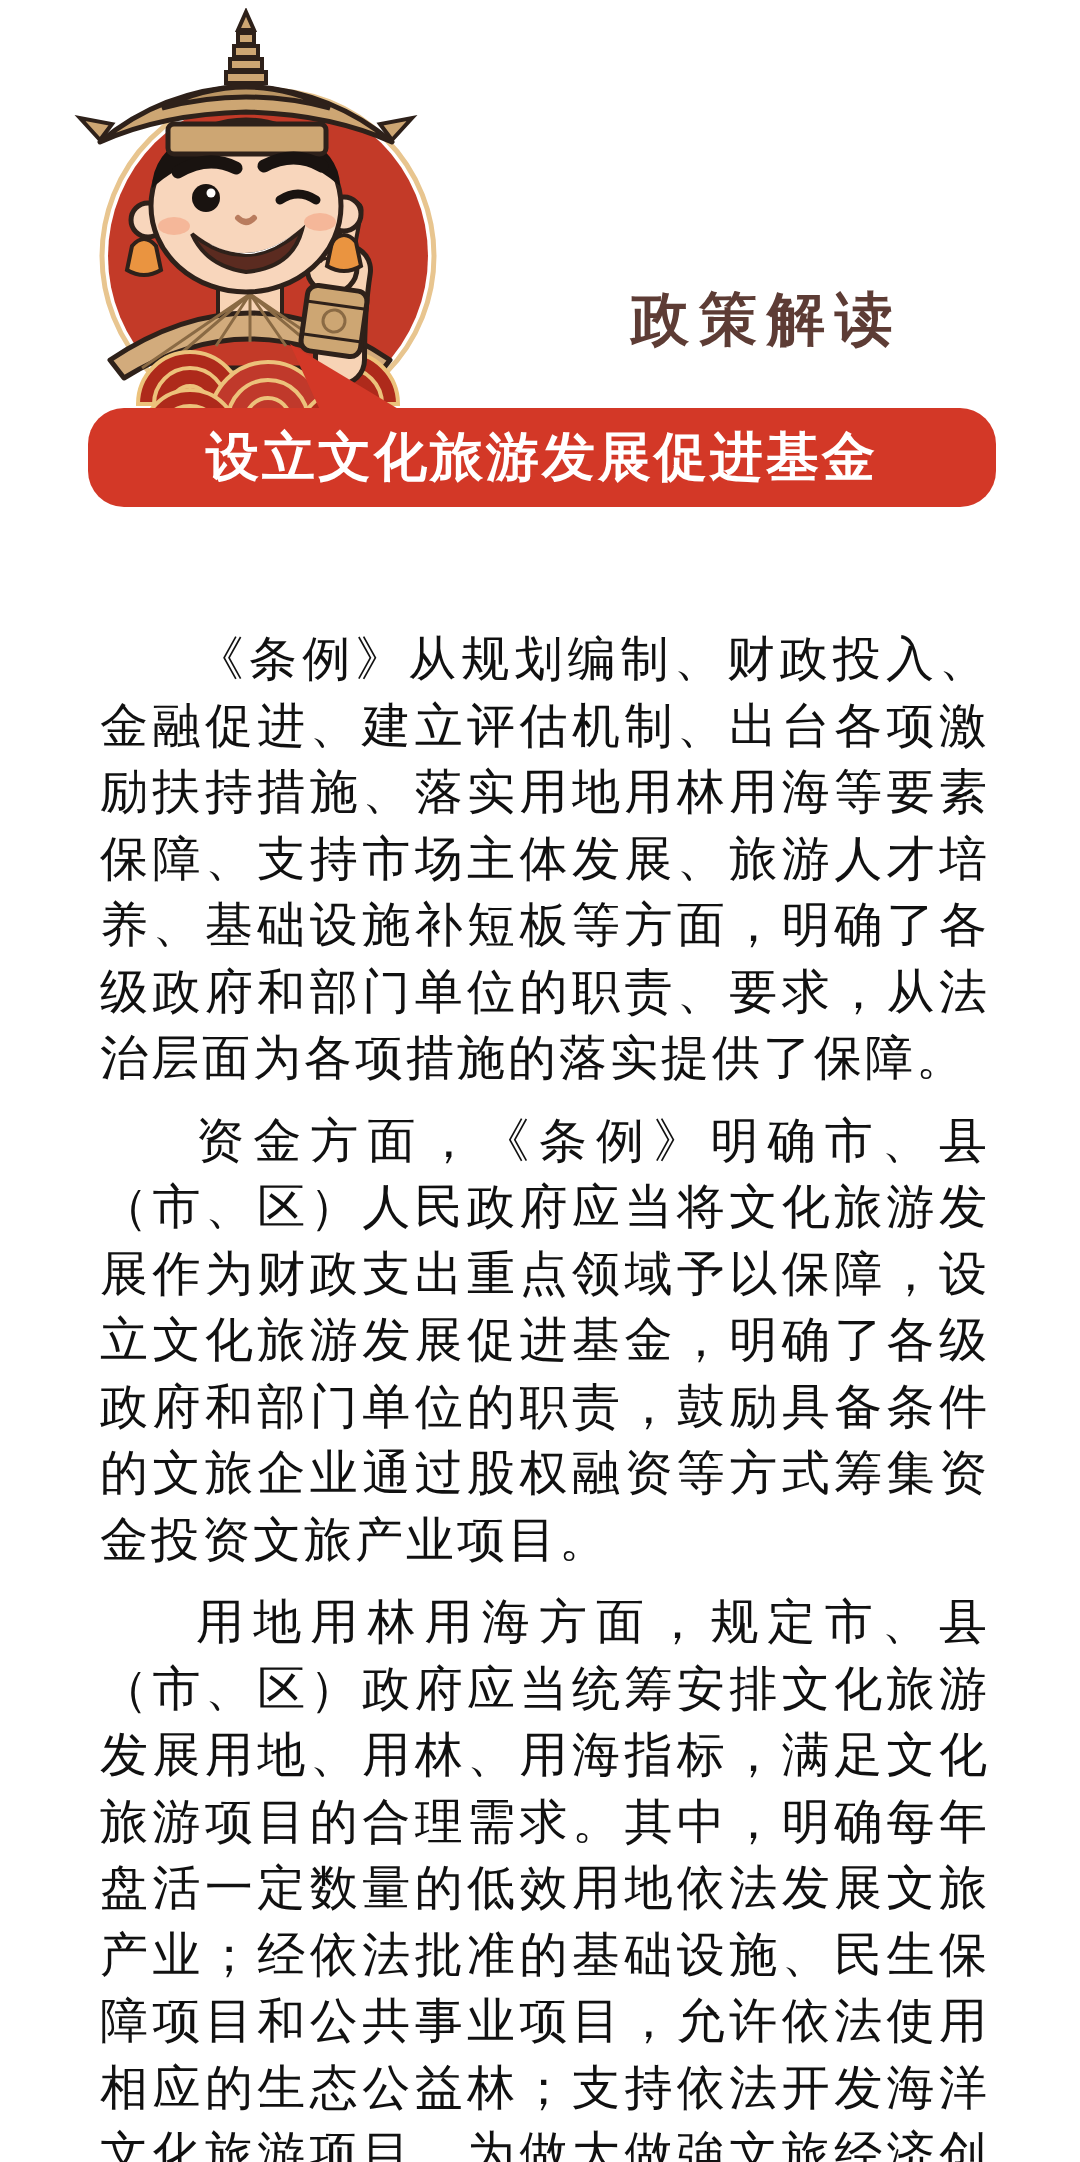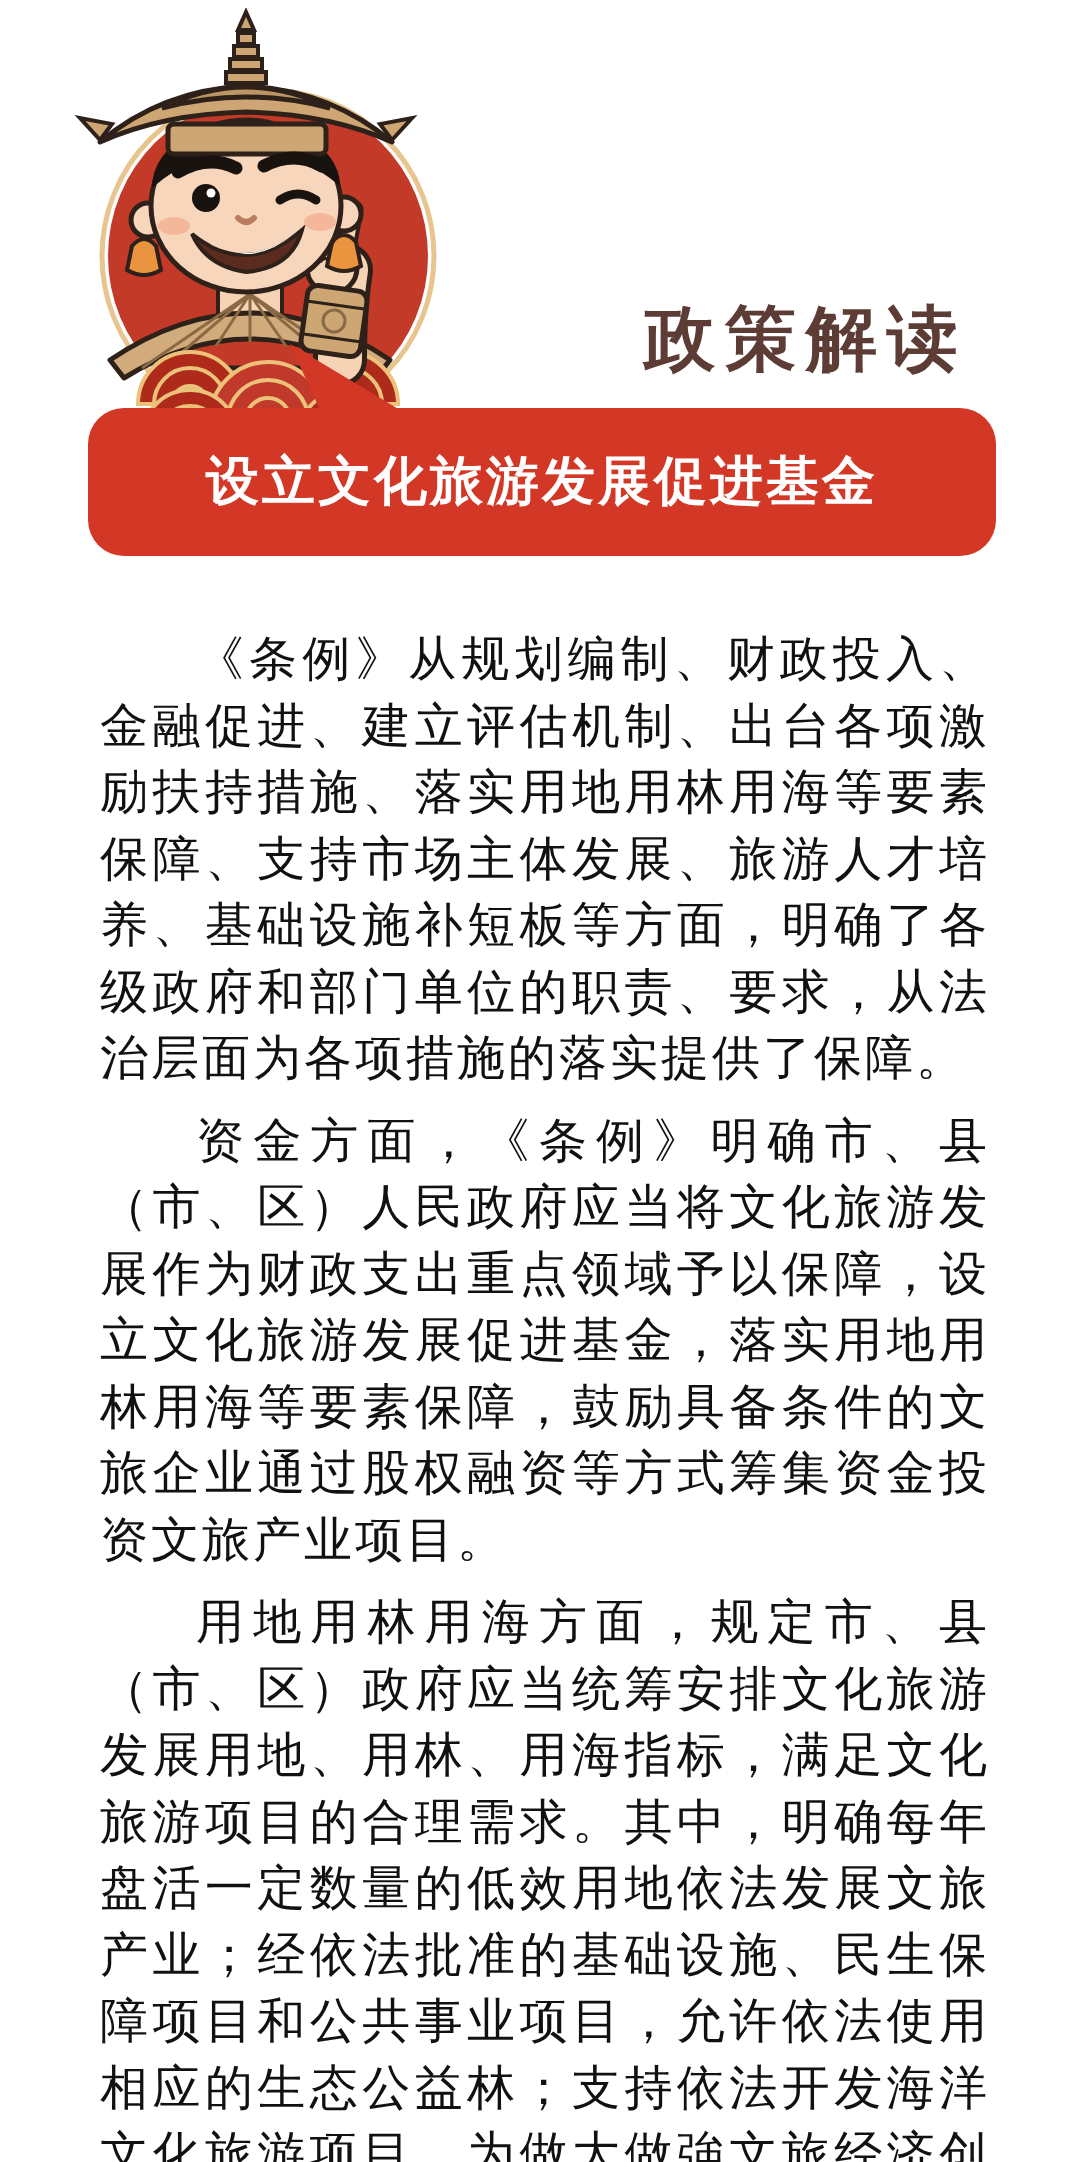--- a/index.html
+++ b/index.html
@@ -15,29 +15,29 @@
     position:relative;
     width:1080px;height:2162px;
     background:#ffffff;
     overflow:hidden;
     font-family:"Liberation Serif","DejaVu Serif",serif;
   }
   .mascot{
     position:absolute;left:40px;top:8px;width:440px;height:432px;
   }
   .title{
-    position:absolute;left:628px;top:288px;margin:16px;
-    font-size:71px;line-height:1.0;font-weight:900;
+    position:absolute;left:628px;top:288px;margin:3px;
+    font-size:58px;line-height:1.0;font-weight:900;
     letter-spacing:10px;color:var(--title-brown,#5d3c35);
     font-family:"Liberation Serif","DejaVu Serif",serif;
     white-space:nowrap;
   }
   .tail{position:absolute;left:282px;top:342px;}
   .banner{
-    position:absolute;left:88px;top:408px;width:908px;height:148px;
+    position:absolute;left:88px;top:408px;width:908px;height:99px;
     background:var(--banner-red,#d33827);
     border-radius:36px;
     display:flex;align-items:center;justify-content:center;
   }
   .banner-label{
     color:#ffffff;font-size:53px;font-weight:bold;letter-spacing:3px;
     white-space:nowrap;
   }
   .article{
     position:absolute;left:84px;top:610px;width:922px;
@@ -142,17 +142,17 @@
   <svg class="tail" width="124" height="68" viewBox="0 0 124 68" xmlns="http://www.w3.org/2000/svg">
     <polygon points="8,2 118,68 38,68" fill="#d33827"></polygon>
   </svg>
 
   <div class="banner">
     <span class="banner-label">设立文化旅游发展促进基金</span>
   </div>
 
   <main class="article">
     <p class="para">《条例》从规划编制、财政投入、金融促进、建立评估机制、出台各项激励扶持措施、落实用地用林用海等要素保障、支持市场主体发展、旅游人才培养、基础设施补短板等方面，明确了各级政府和部门单位的职责、要求，从法治层面为各项措施的落实提供了保障。</p>
-    <p class="para">资金方面，《条例》明确市、县（市、区）人民政府应当将文化旅游发展作为财政支出重点领域予以保障，设立文化旅游发展促进基金，落实用地用林用海等要素保障，鼓励具备条件的文旅企业通过股权融资等方式筹集资金投资文旅产业项目。</p>
+    <p class="para">资金方面，《条例》明确市、县（市、区）人民政府应当将文化旅游发展作为财政支出重点领域予以保障，设立文化旅游发展促进基金，明确了各级政府和部门单位的职责，鼓励具备条件的文旅企业通过股权融资等方式筹集资金投资文旅产业项目。</p>
     <p class="para">用地用林用海方面，规定市、县（市、区）政府应当统筹安排文化旅游发展用地、用林、用海指标，满足文化旅游项目的合理需求。其中，明确每年盘活一定数量的低效用地依法发展文旅产业；经依法批准的基础设施、民生保障项目和公共事业项目，允许依法使用相应的生态公益林；支持依法开发海洋文化旅游项目，为做大做強文旅经济创造有利条件和发展空间。</p>
   </main>
 
 </div>
 
 </body></html>

